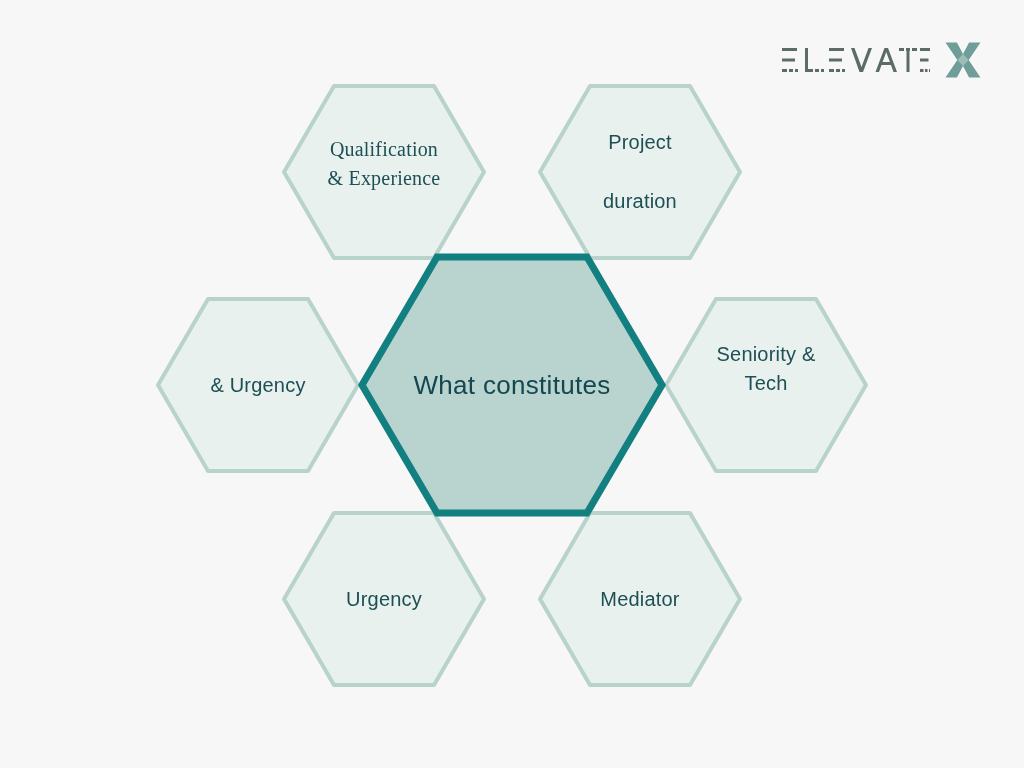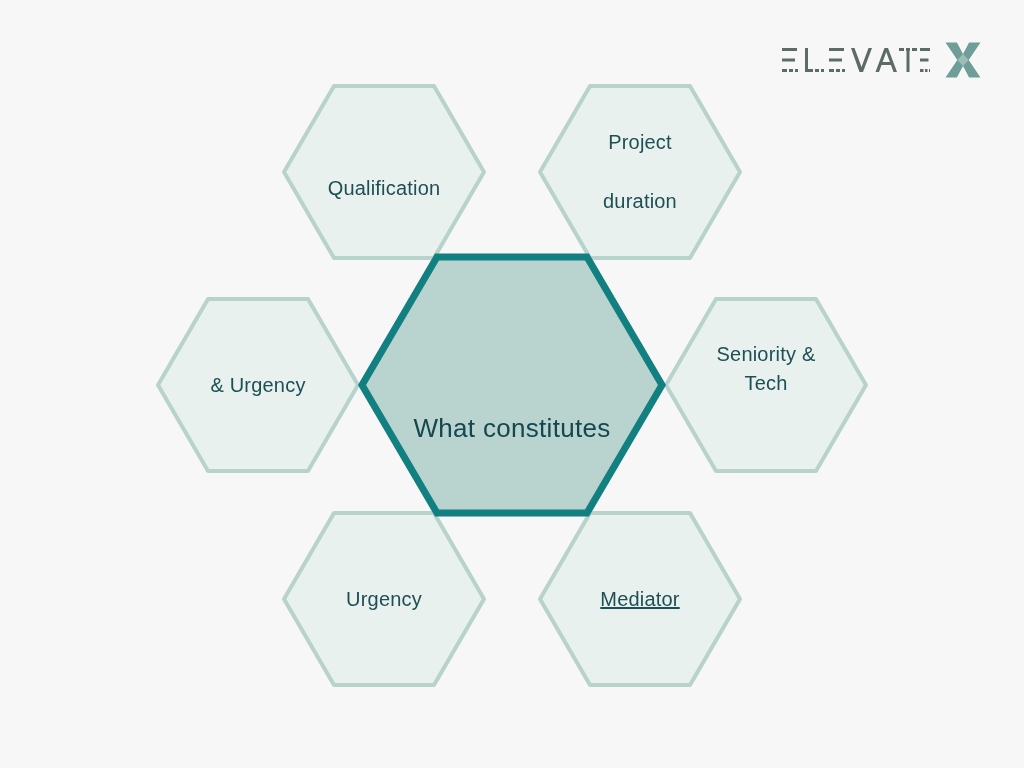--- a/index.html
+++ b/index.html
@@ -76,21 +76,20 @@
   }
 
   
   .center-label {
     width: 300px;
     height: 262px;
     color: #14474f;
     font-size: 26px;
     line-height: 1.65;
     letter-spacing: 0.3px;
-    margin-top: 43px;
   }
 </style>
 </head>
 <body>
 
 <div id="stage">
 
   <svg id="diagram" viewBox="0 0 1024 768" xmlns="http://www.w3.org/2000/svg">
 
     <g>
@@ -102,43 +101,44 @@
       <polygon points="590,513 690,513 740,599 690,685 590,685 540,599" fill="#e8f1ee" stroke="#b7d3cc" stroke-width="4" stroke-linejoin="round"></polygon>
     </g>
 
     <polygon points="437,257 587,257 662,385 587,513 437,513 362,385" fill="#b9d3ce" stroke="#127f80" stroke-width="7" stroke-linejoin="miter"></polygon>
   </svg>
 
   <div class="hex-label center-label" style="left:362px; top:254px;">
     <span class="line">What constitutes</span>
   </div>
 
-  <div class="hex-label satellite-label" style="left:284px; top:100px;">
+  <div class="hex-label satellite-label" style="left:284px; top:76px;font-family:Liberation Serif, serif;">
     <span class="line">Qualification</span>
+    <span class="line">&amp; Experience</span>
   </div>
 
   <div class="hex-label satellite-label" style="left:540px; top:84px;gap:30px;">
     <span class="line">Project</span>
     <span class="line">duration</span>
   </div>
 
   <div class="hex-label satellite-label" style="left:158px; top:297px;">
     <span class="line">&amp; Urgency</span>
   </div>
 
   <div class="hex-label satellite-label" style="left:666px; top:281px;">
     <span class="line">Seniority &amp;</span>
     <span class="line">Tech</span>
   </div>
 
   <div class="hex-label satellite-label" style="left:284px; top:511px;">
     <span class="line">Urgency</span>
   </div>
 
-  <div class="hex-label satellite-label" style="left:540px; top:511px;text-decoration:underline;">
+  <div class="hex-label satellite-label" style="left:540px; top:511px;">
     <span class="line">Mediator</span>
   </div>
 
   <div id="logo">
 
     <svg id="logo-wordmark" width="148" height="26" viewBox="0 0 296 52" xmlns="http://www.w3.org/2000/svg" role="img" aria-label="ELEVATE">
       <g fill="#5c6b67">
 
         <rect x="0" y="2" width="30" height="6"></rect>
         <rect x="0" y="23" width="26" height="6"></rect>

